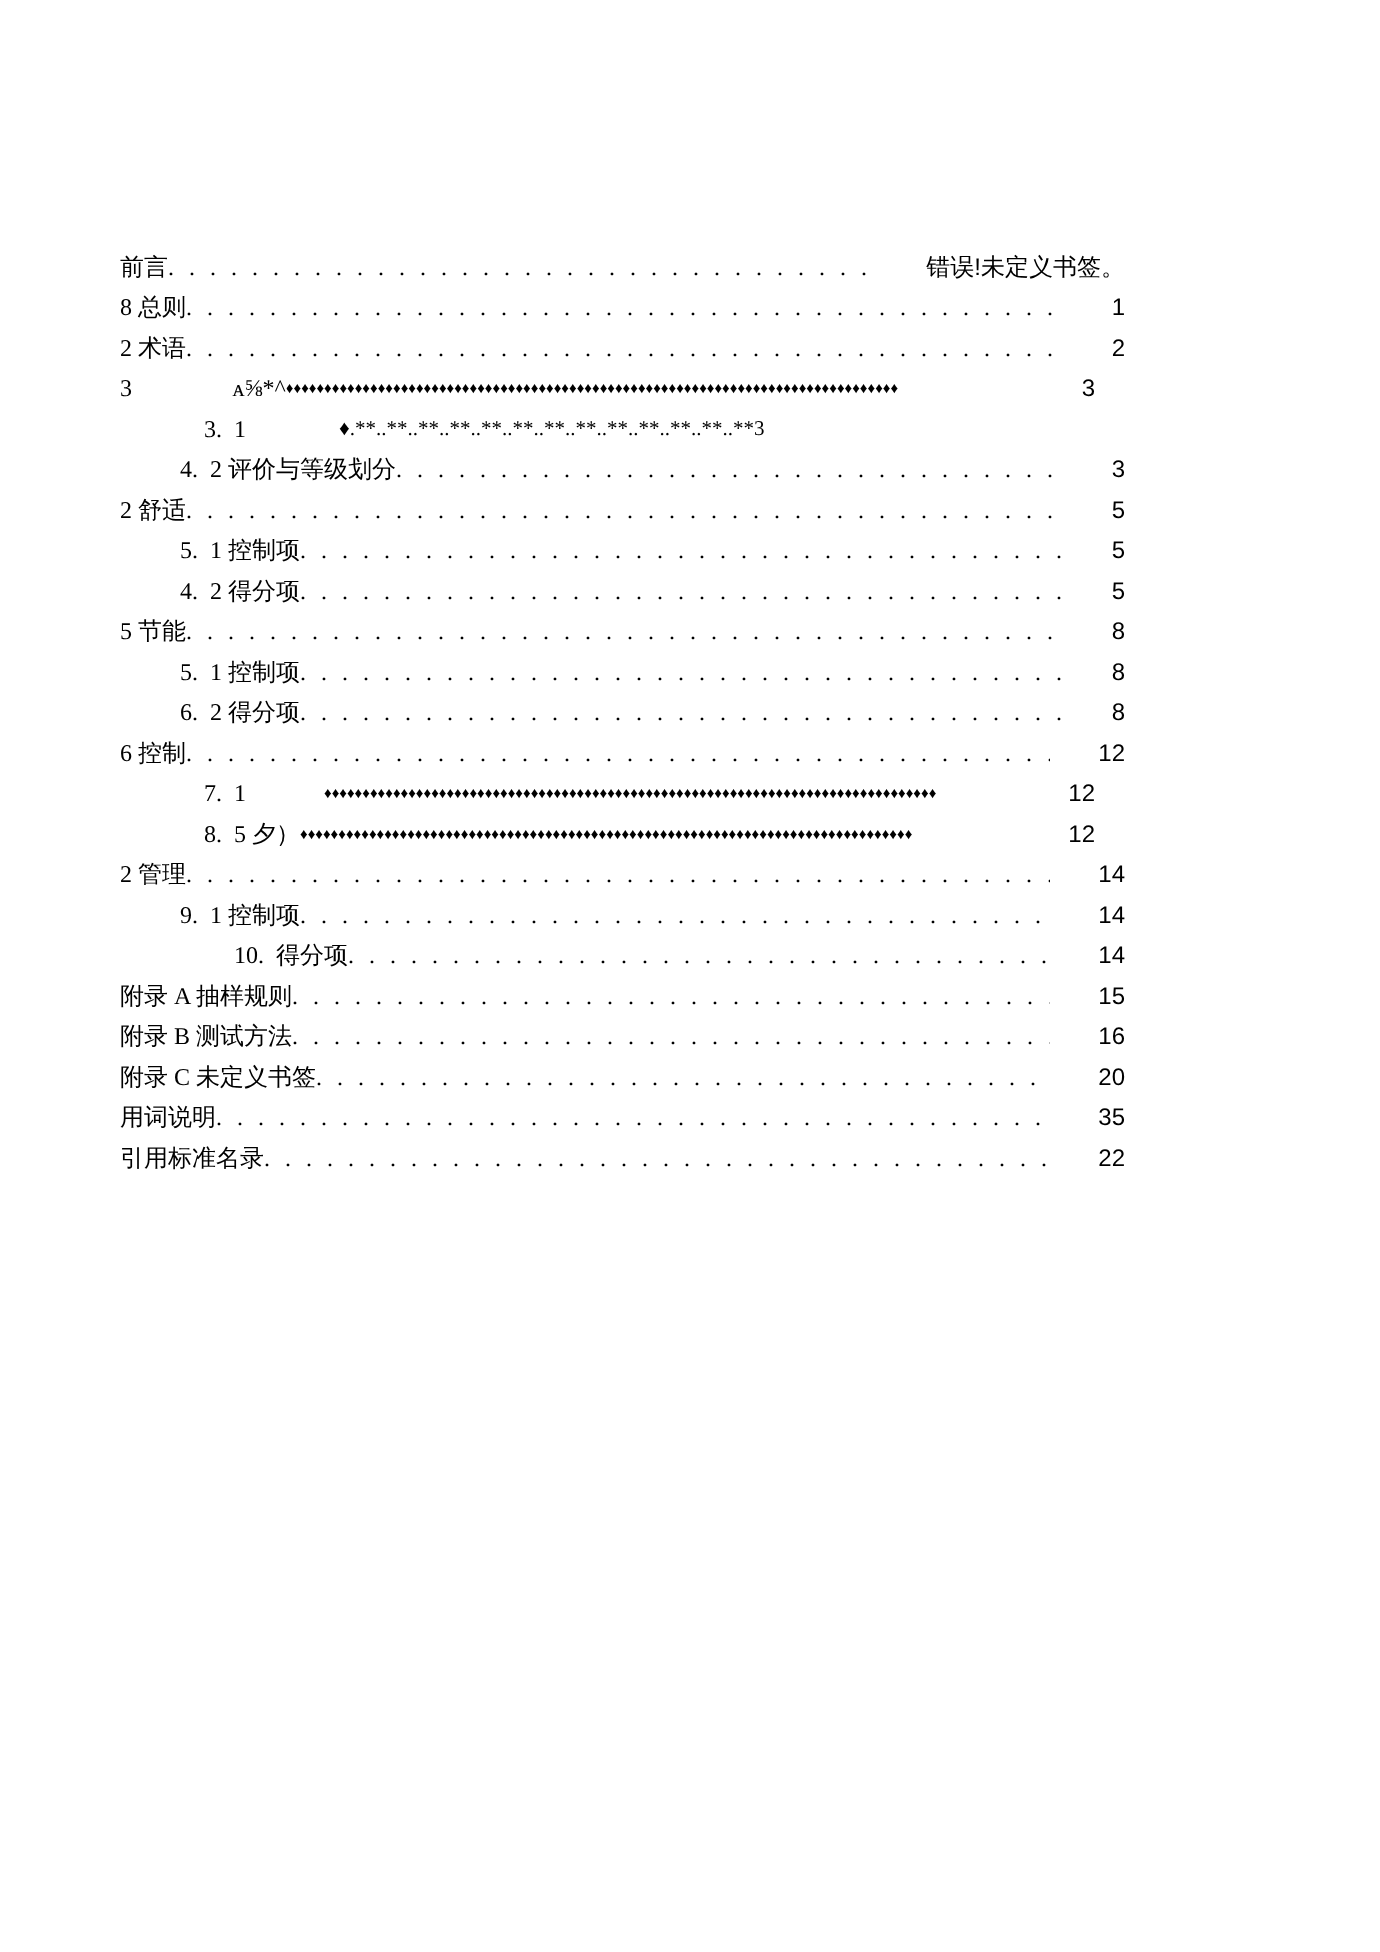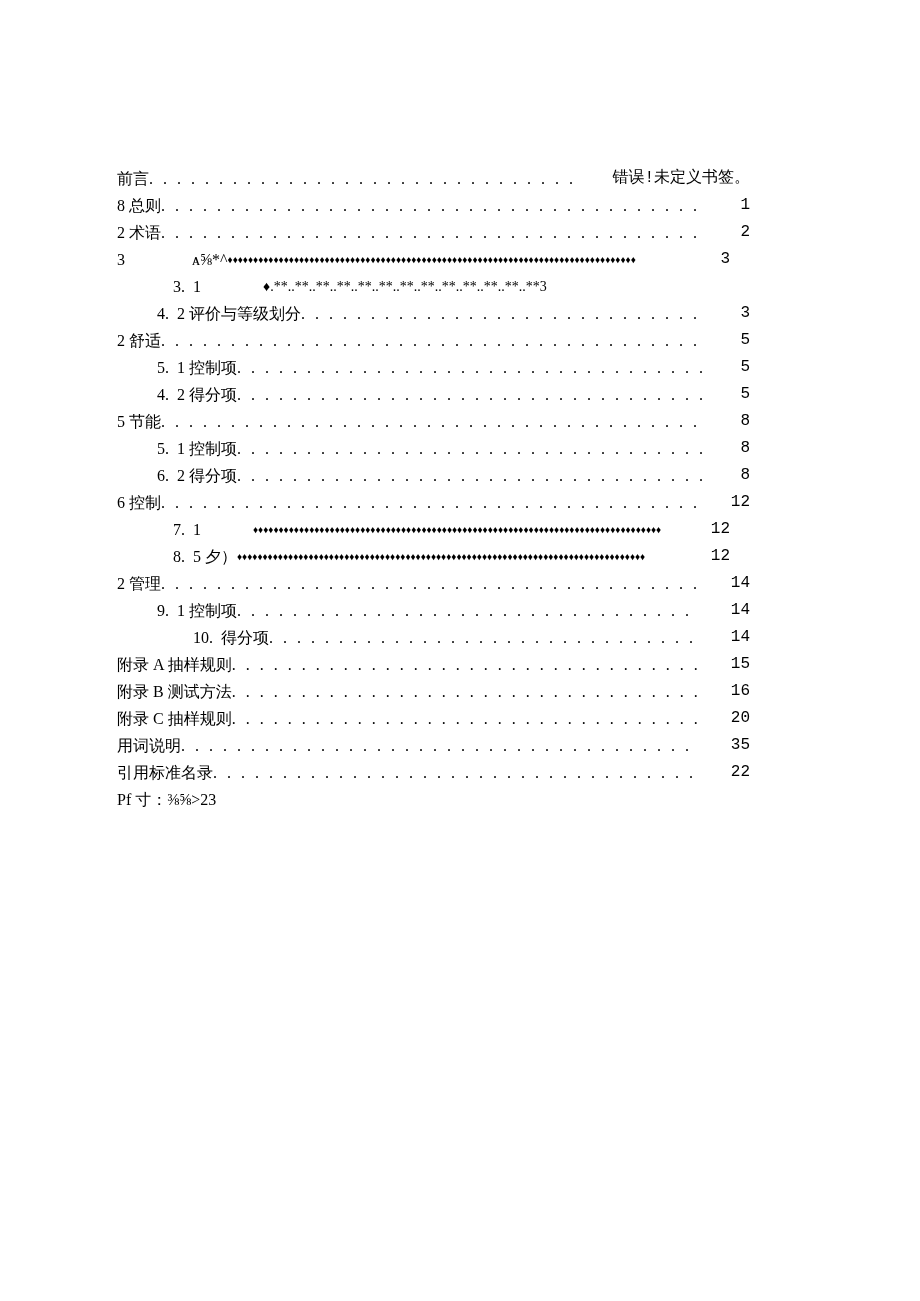--- a/index.html
+++ b/index.html
@@ -8,21 +8,21 @@
     background: #fff;
     width: 920px;
   }
   .page {
     position: relative;
     width: 920px;
     height: 1301px;
     font-family: "SimSun", "Songti SC", serif;
     font-size: 16px;
     color: #000;
-    padding: 165px 170px 0 117px;
+    padding: 165px 170px 0 80px;
     box-sizing: border-box;
     line-height: 27px;
   }
   .row {
     display: flex;
     white-space: nowrap;
     overflow: hidden;
   }
   .row .label {
     flex: 0 0 auto;
@@ -32,21 +32,21 @@
     overflow: hidden;
     letter-spacing: 3px;
   }
   .row .leader-tight {
     flex: 1 1 auto;
     overflow: hidden;
     letter-spacing: 0;
   }
   .row .page-num {
     flex: 0 0 auto;
-    font-family: Liberation Mono, monospace;
+    font-family: Liberation Sans, sans-serif;
     margin-left: 32px;
   }
   .indent-sub {
     padding-left: 40px;
   }
   .sub-num {
     display: inline-block;
     width: 28px;
     text-align: right;
     margin-right: 8px;
@@ -185,34 +185,31 @@
     <span class="page-num">15</span>
   </div>
 
   <div class="row">
     <span class="label">附录 B 测试方法</span>
     <span class="leader">. . . . . . . . . . . . . . . . . . . . . . . . . . . . . . . . . . . . . . . . . . . . . . . . . . . . . . . . . . . . . . . . . . . . . . . . . . . . . . . . . . . . . . . . . . . . . . . . . . . . . . . . . . . . . . . . . . . . . . . . . . . . . . . . . . </span>
     <span class="page-num">16</span>
   </div>
 
   <div class="row">
-    <span class="label">附录 C 抽样规则</span>
+    <span class="label">附录 C 未定义书签</span>
     <span class="leader">. . . . . . . . . . . . . . . . . . . . . . . . . . . . . . . . . . . . . . . . . . . . . . . . . . . . . . . . . . . . . . . . . . . . . . . . . . . . . . . . . . . . . . . . . . . . . . . . . . . . . . . . . . . . . . . . . . . . . . . . . . . . . . . . . . </span>
     <span class="page-num">20</span>
   </div>
 
   <div class="row">
     <span class="label">用词说明</span>
     <span class="leader">. . . . . . . . . . . . . . . . . . . . . . . . . . . . . . . . . . . . . . . . . . . . . . . . . . . . . . . . . . . . . . . . . . . . . . . . . . . . . . . . . . . . . . . . . . . . . . . . . . . . . . . . . . . . . . . . . . . . . . . . . . . . . . . . . . </span>
     <span class="page-num">35</span>
   </div>
 
   <div class="row">
     <span class="label">引用标准名录</span>
     <span class="leader">. . . . . . . . . . . . . . . . . . . . . . . . . . . . . . . . . . . . . . . . . . . . . . . . . . . . . . . . . . . . . . . . . . . . . . . . . . . . . . . . . . . . . . . . . . . . . . . . . . . . . . . . . . . . . . . . . . . . . . . . . . . . . . . . . . </span>
     <span class="page-num">22</span>
   </div>
 
-  <div class="row">
-    <span class="label latin">Pf 寸：⅜⅝&gt;23</span>
-  </div>
 
 </div>
 
 </body></html>

